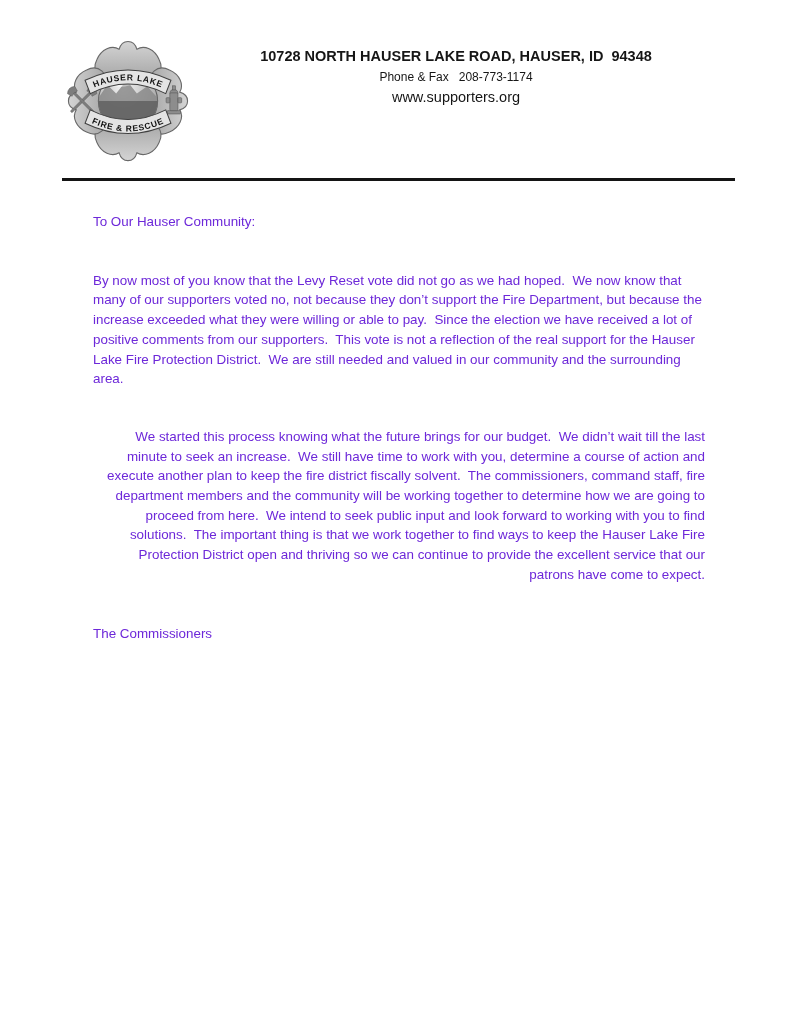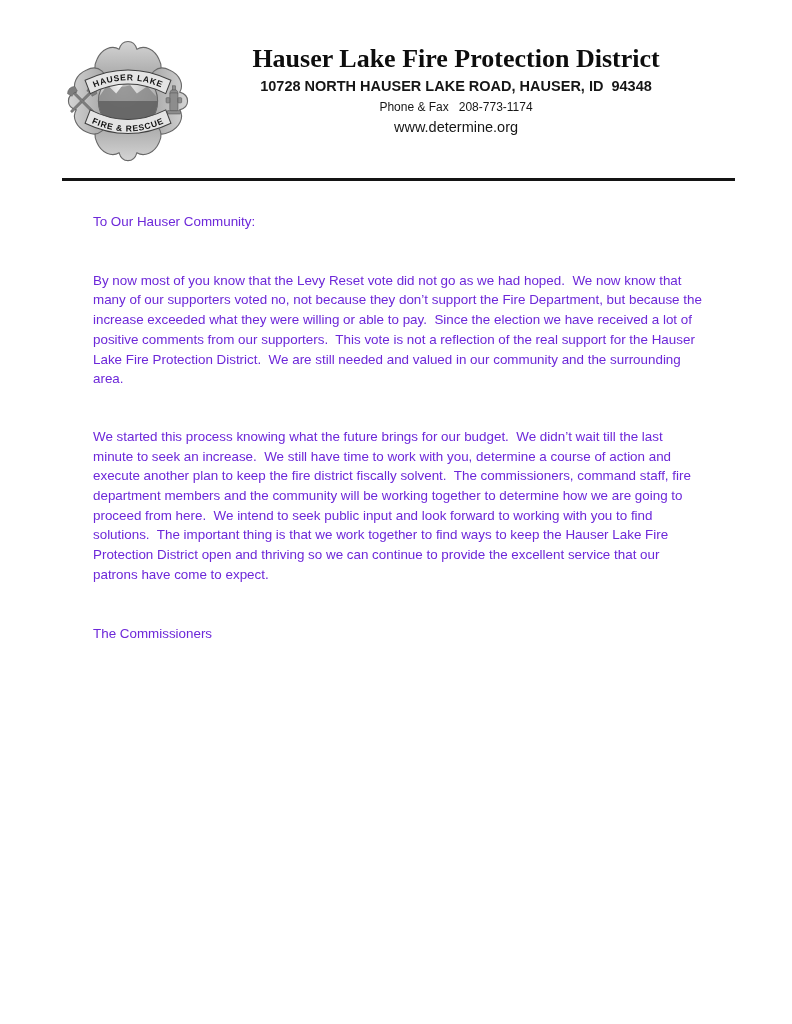--- a/index.html
+++ b/index.html
@@ -71,21 +71,21 @@
     left: 93px;
     top: 181px;
     width: 612px;
     font-size: 13.4px;
     line-height: 19.7px;
     color: #6d28d9;
   }
   .letter-body p { margin: 0; white-space: pre-wrap; }
   .salutation  { margin-top: 31px !important; }
   .para-1      { margin-top: 39px !important; }
-  .para-2      { margin-top: 38px !important; }
+  .para-2      { margin-top: 38px !important; text-align: right; }
   .thanks      { margin-top: 30px !important; }
   .signature   { margin-top: 39px !important; }
 
   .banner-text {
     font-family: "Liberation Sans", sans-serif;
     font-weight: bold;
     font-size: 11.5px;
     letter-spacing: 1px;
     fill: #111111;
   }
@@ -164,24 +164,23 @@
         <g>
           <path d="M 42,130 Q 100,158 158,130 L 151,112 Q 100,138 49,112 Z" fill="#e4e4e4" stroke="#3f3f3f" stroke-width="1.4"></path>
           <text class="banner-text">
             <textPath href="#arcBotText" startOffset="50%" text-anchor="middle">FIRE &amp; RESCUE</textPath>
           </text>
         </g>
       </svg>
     </div>
 
     <div class="head-text">
-      <div class="org-title">Hauser Lake Fire Protection District</div>
       <div class="address">10728 NORTH HAUSER LAKE ROAD, HAUSER, ID  94348</div>
       <div class="phone">Phone &amp; Fax   208-773-1174</div>
-      <div class="web">www.determine.org</div>
+      <div class="web">www.supporters.org</div>
     </div>
 
     <div class="divider"></div>
   </header>
 
   <main class="letter-body">
     <p class="salutation">To Our Hauser Community:</p>
     <p class="para-1">By now most of you know that the Levy Reset vote did not go as we had hoped.  We now know that many of our supporters voted no, not because they don’t support the Fire Department, but because the increase exceeded what they were willing or able to pay.  Since the election we have received a lot of positive comments from our supporters.  This vote is not a reflection of the real support for the Hauser Lake Fire Protection District.  We are still needed and valued in our community and the surrounding area.</p>
     <p class="para-2">We started this process knowing what the future brings for our budget.  We didn’t wait till the last minute to seek an increase.  We still have time to work with you, determine a course of action and execute another plan to keep the fire district fiscally solvent.  The commissioners, command staff, fire department members and the community will be working together to determine how we are going to proceed from here.  We intend to seek public input and look forward to working with you to find solutions.  The important thing is that we work together to find ways to keep the Hauser Lake Fire Protection District open and thriving so we can continue to provide the excellent service that our patrons have come to expect.</p>
     <p class="signature">The Commissioners</p>

